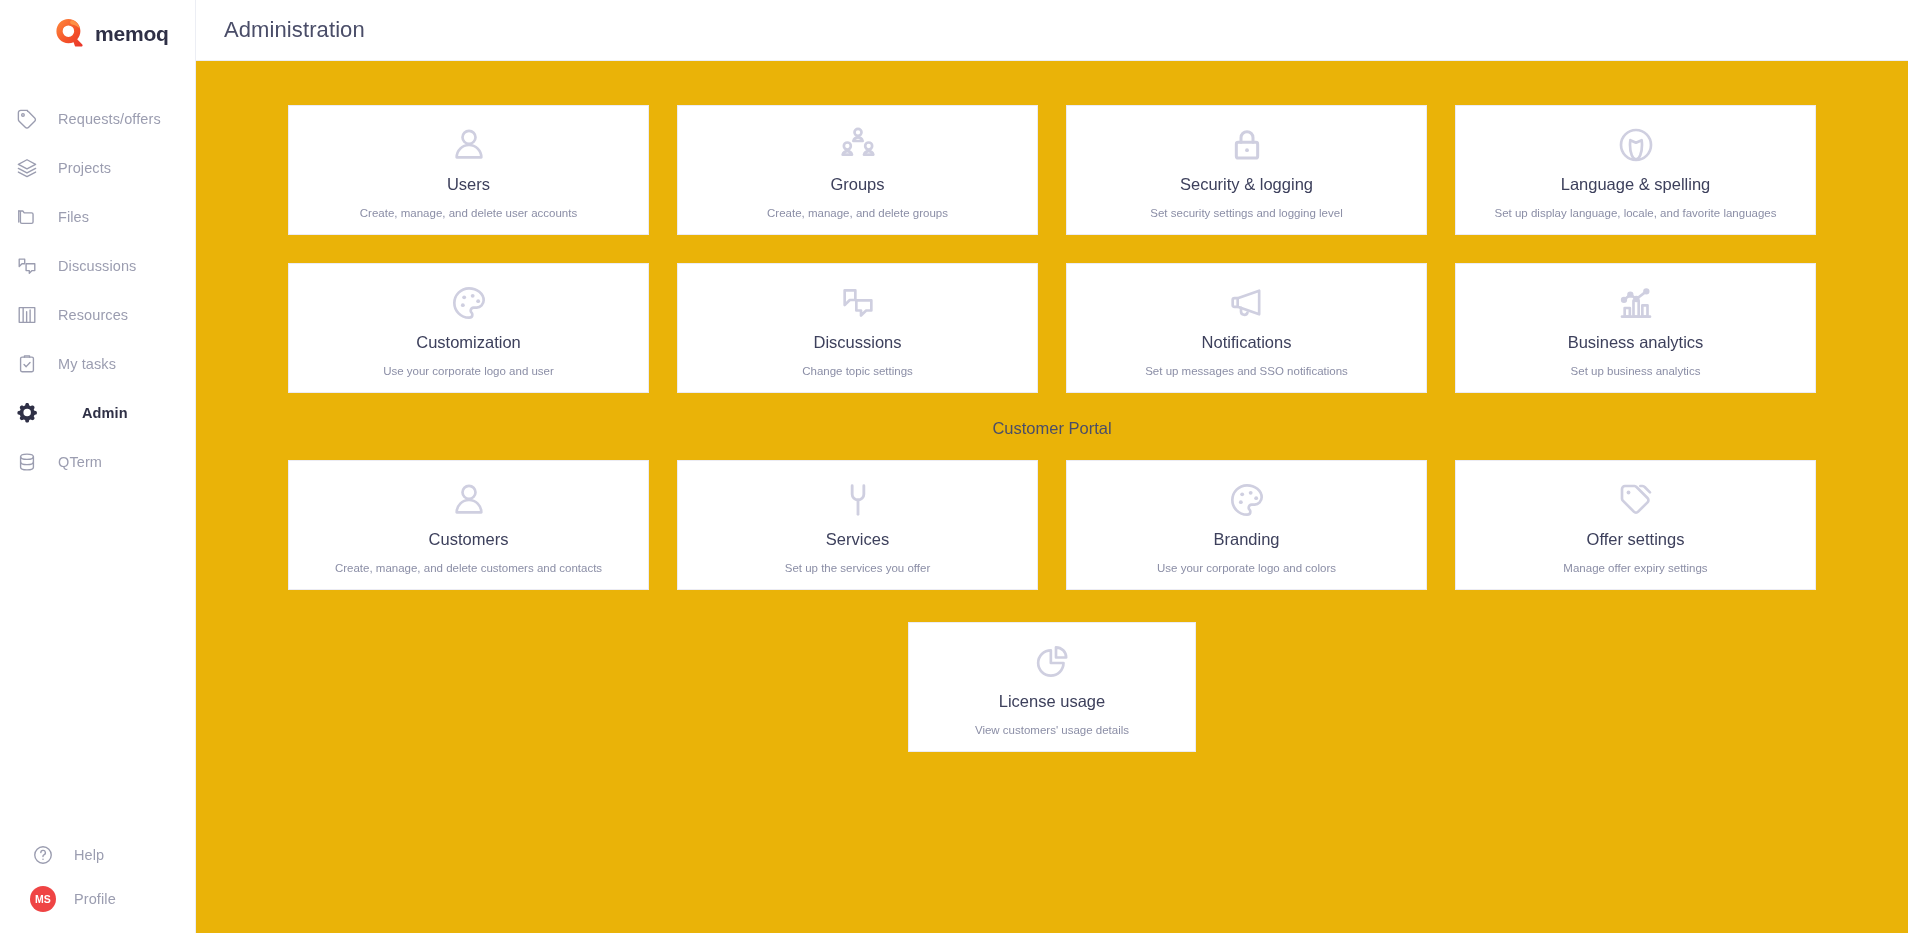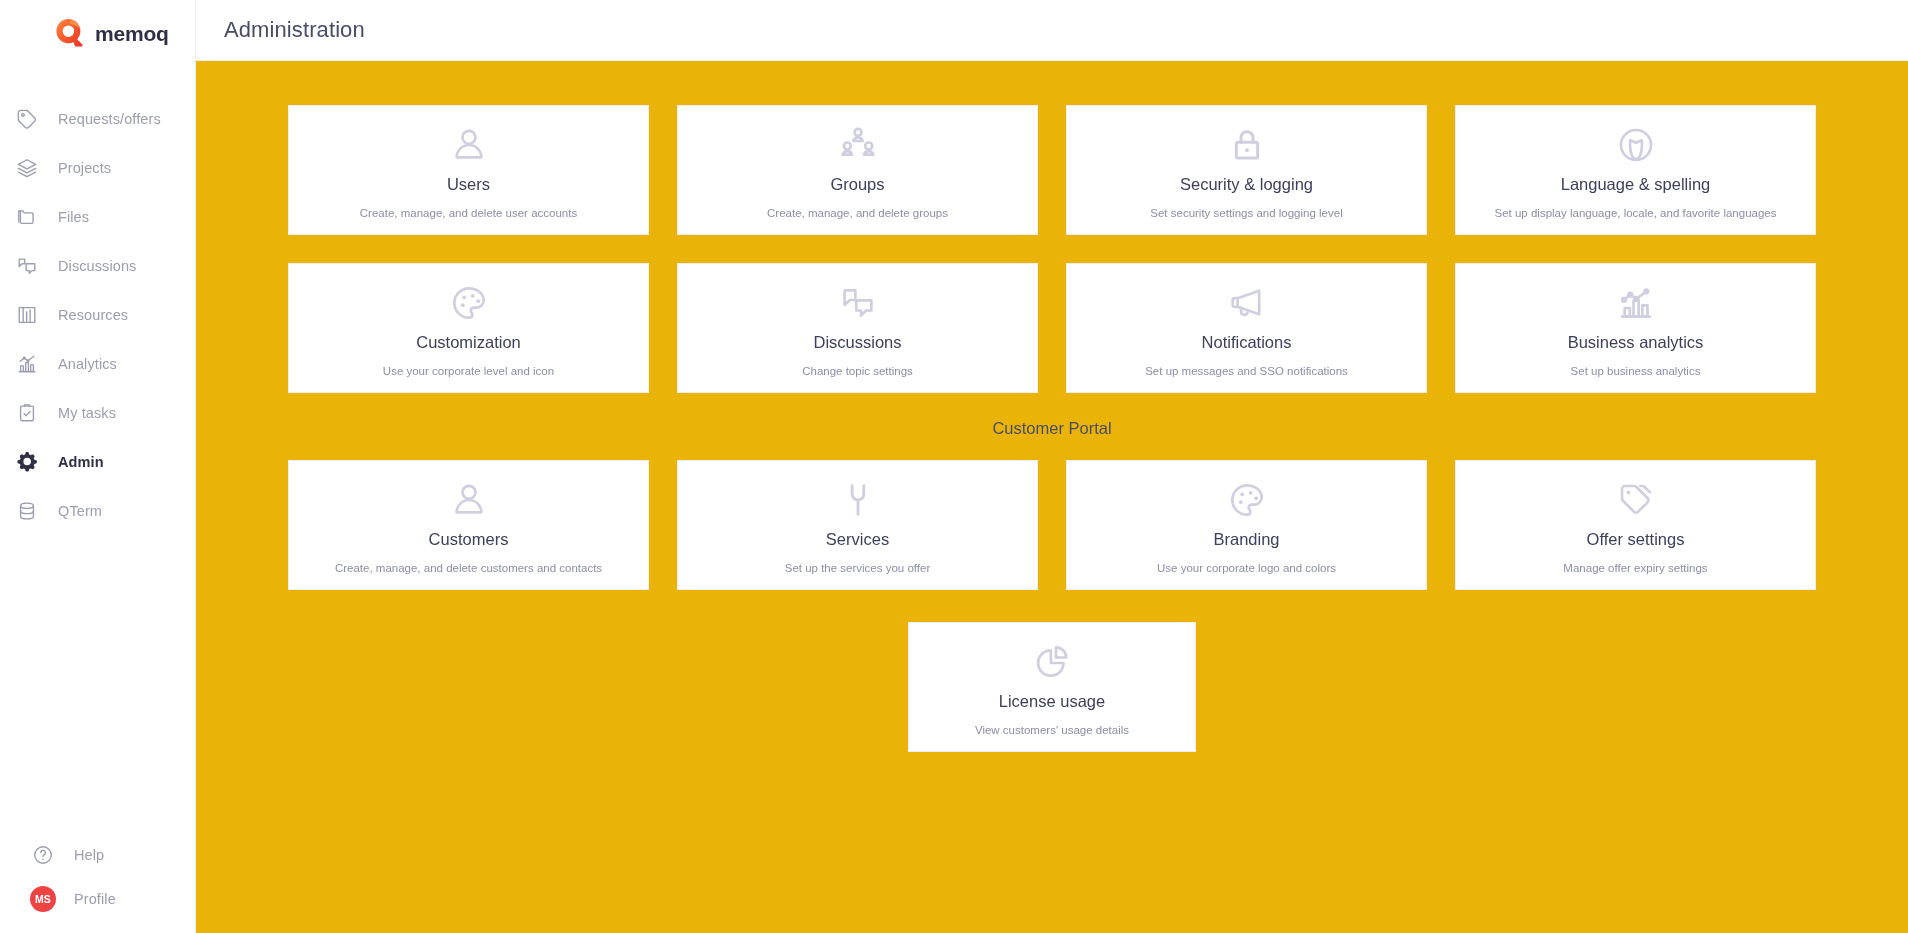--- a/index.html
+++ b/index.html
@@ -66,21 +66,21 @@
     display: flex; align-items: center; justify-content: center;
     color: #9b9db0;
   }
   .nav-label {
     font-size: 14.5px;
     color: #9b9db0;
     font-weight: 400;
     letter-spacing: 0.1px;
   }
   .nav-item.active .nav-icon { color: #2f3046; }
-  .nav-item.active .nav-label { color: #2f3046; font-weight: 700; }
+  .nav-item.active .nav-label { color: #2f3046; font-weight: 700; margin-left: 24px; }
 
   .sidebar-bottom {
     position: absolute;
     left: 16px;
     bottom: 12px;
     width: 100%;
     display: flex;
     flex-direction: column;
   }
   .sidebar-bottom .nav-item { height: 44px; }
@@ -259,34 +259,20 @@
           <svg viewBox="0 0 24 24" width="22" height="22" fill="none" stroke="currentColor" stroke-width="1.5" stroke-linecap="round" stroke-linejoin="round">
             <rect x="3.5" y="4" width="17" height="16"></rect>
             <path d="M7.8 4v16"></path>
               <path d="M11.6 8.5v11.5"></path>
               <path d="M15.4 6.5v13.5"></path>
           </svg>
         </span>
         <span class="nav-label">Resources</span>
       </div>
 
-      <div class="nav-item">
-        <span class="nav-icon">
-          <svg viewBox="0 0 24 24" width="22" height="22" fill="none" stroke="currentColor" stroke-width="1.5" stroke-linecap="round" stroke-linejoin="round">
-            <path d="M3.5 20.5h17"></path>
-            <rect x="5" y="14" width="3" height="6"></rect>
-            <rect x="10.5" y="10.5" width="3" height="9.5"></rect>
-            <rect x="16" y="13" width="3" height="7"></rect>
-            <path d="M4.5 9 9 5.5l4 3 6.5-5"></path>
-            <circle cx="9" cy="5.5" r="1"></circle>
-              <circle cx="13" cy="8.5" r="1"></circle>
-          </svg>
-        </span>
-        <span class="nav-label">Analytics</span>
-      </div>
 
       <div class="nav-item">
         <span class="nav-icon">
           <svg viewBox="0 0 24 24" width="22" height="22" fill="none" stroke="currentColor" stroke-width="1.5" stroke-linecap="round" stroke-linejoin="round">
             <rect x="5" y="4.5" width="14" height="16" rx="1.6"></rect>
             <path d="M9.2 4.5V3.2h5.6v1.3"></path>
             <path d="m8.8 12.6 2.3 2.3 4.2-4.6"></path>
           </svg>
         </span>
         <span class="nav-label">My tasks</span>
@@ -398,21 +384,21 @@
           <span class="card-icon">
             <svg viewBox="0 0 24 24" fill="none" stroke="currentColor" stroke-width="1.6" stroke-linecap="round" stroke-linejoin="round">
               <path d="M12 3.2a8.8 8.8 0 1 0 0 17.6c1.2 0 2-.8 2-1.8 0-.5-.2-.9-.5-1.2-.3-.3-.5-.7-.5-1.2 0-1 .8-1.8 1.8-1.8h1.8a4.4 4.4 0 0 0 4.2-4.4c0-4-4-7.2-8.8-7.2z"></path>
               <circle cx="8.3" cy="13.3" r="1.15" fill="currentColor" stroke="none"></circle>
               <circle cx="9.1" cy="8.6" r="1.15" fill="currentColor" stroke="none"></circle>
               <circle cx="14.2" cy="7.7" r="1.15" fill="currentColor" stroke="none"></circle>
               <circle cx="17.5" cy="10.9" r="1.15" fill="currentColor" stroke="none"></circle>
             </svg>
           </span>
           <div class="card-title">Customization</div>
-          <div class="card-desc">Use your corporate level and icon</div>
+          <div class="card-desc">Use your corporate logo and user</div>
         </div>
 
         <div class="card">
           <span class="card-icon">
             <svg viewBox="0 0 24 24" fill="none" stroke="currentColor" stroke-width="1.6" stroke-linecap="round" stroke-linejoin="round">
               <path d="M4 4.4h6.4v5.8H7.1L4 13.2V4.4z"></path>
               <path d="M11 10.4h9v6.1h-3.1l-3.1 3v-3H11v-6.1z"></path>
             </svg>
           </span>
           <div class="card-title">Discussions</div>

